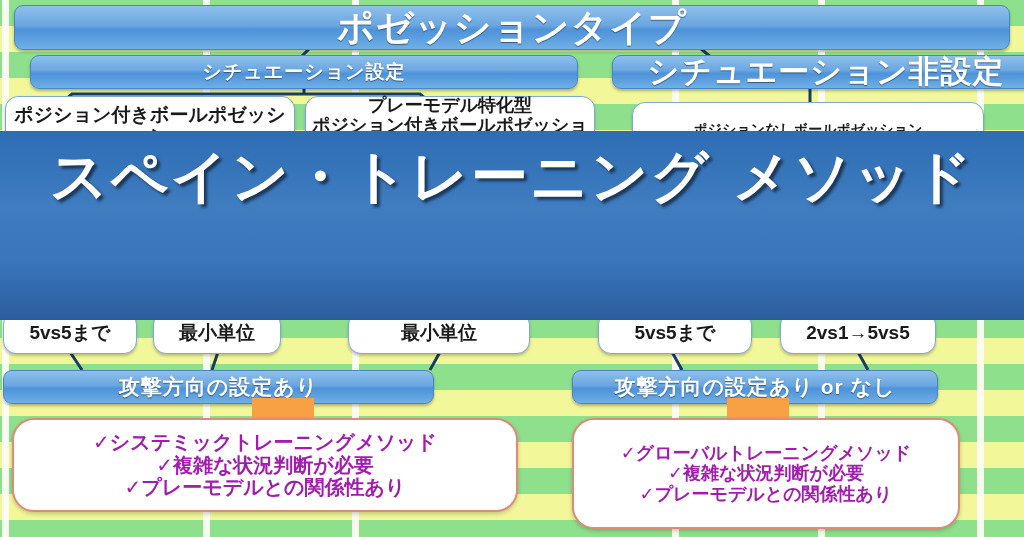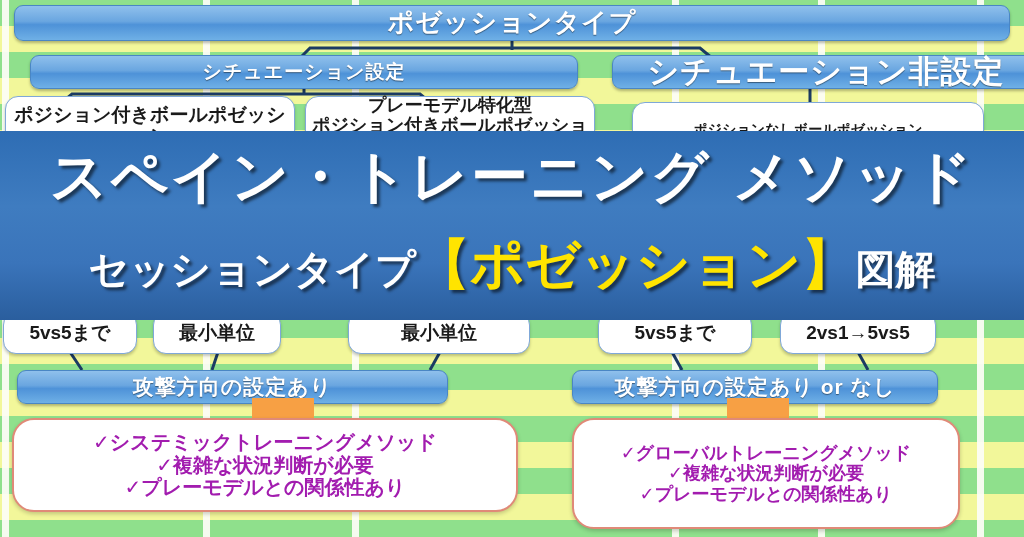--- a/index.html
+++ b/index.html
@@ -136,21 +136,21 @@
       <path d="M862 300 L872 318"></path>
 
       <path d="M70 352 L82 370"></path>
       <path d="M218 352 L212 370"></path>
       <path d="M440 352 L430 370"></path>
       <path d="M672 352 L682 370"></path>
       <path d="M858 352 L868 370"></path>
     </g>
   </svg>
 
-  <div class="node blue-bar" style="left:14px; top:5px; width:996px; height:36px; font-size:26px;">ポゼッションタイプ</div>
+  <div class="node blue-bar" style="left:14px; top:5px; width:996px; height:45px; font-size:37px;">ポゼッションタイプ</div>
 
   <div class="node blue-bar" style="left:30px; top:55px; width:548px; height:34px; font-size:19px;">シチュエーション設定</div>
 
   <div class="node blue-bar" style="left:612px; top:55px; width:428px; height:34px; font-size:31px;">シチュエーション非設定</div>
 
   <div class="node white-box" style="left:5px; top:96px; width:290px; height:58px; font-size:19px;">ポジション付きボールポゼッション</div>
 
   <div class="node white-box" style="left:305px; top:96px; width:290px; height:58px; font-size:18px;">プレーモデル特化型
 ポジション付きボールポゼッション</div>
 
@@ -159,21 +159,21 @@
   <div class="node white-box" style="left:3px; top:312px; width:134px; height:42px; font-size:19px;">5vs5まで</div>
 
   <div class="node white-box" style="left:153px; top:312px; width:128px; height:42px; font-size:19px;">最小単位</div>
 
   <div class="node white-box" style="left:348px; top:312px; width:182px; height:42px; font-size:19px;">最小単位</div>
 
   <div class="node white-box" style="left:598px; top:312px; width:154px; height:42px; font-size:19px;">5vs5まで</div>
 
   <div class="node white-box" style="left:780px; top:312px; width:156px; height:42px; font-size:19px;">2vs1→5vs5</div>
 
-  <div class="node blue-bar" style="left:17px; top:370px; width:431px; height:34px; font-size:21px;">攻撃方向の設定あり</div>
+  <div class="node blue-bar" style="left:3px; top:370px; width:431px; height:34px; font-size:21px;">攻撃方向の設定あり</div>
 
   <div class="node blue-bar" style="left:572px; top:370px; width:366px; height:34px; font-size:21px;">攻撃方向の設定あり  or  なし</div>
 
   <div class="orange-arrow" style="left:205px; top:398px; width:156px; height:56px;">
     <div class="shaft"></div>
     <div class="head"></div>
   </div>
 
   <div class="orange-arrow" style="left:680px; top:398px; width:156px; height:56px;">
     <div class="shaft"></div>
@@ -188,18 +188,15 @@
 
   <div class="node result-box" style="left:572px; top:418px; width:388px; height:111px; font-size:18px;">
     <span class="line">✓グローバルトレーニングメソッド</span>
     <span class="line">✓複雑な状況判断が必要</span>
     <span class="line">✓プレーモデルとの関係性あり</span>
   </div>
 
   <div id="overlay" style="top:131px; height:189px;">
     <div class="ttl-main" style="top:8px; font-size:57px;">スペイン・トレーニング メソッド</div>
 
-    <div class="ttl-sub" style="top:98px; font-size:54px;">
-      <span class="w" style="font-size:40px;">セッションタイプ</span><span class="y">【</span><span class="y">ポゼッション</span><span class="y">】</span><span class="w" style="font-size:40px;">図解</span>
-    </div>
   </div>
 
 </div>
 
 </body></html>

